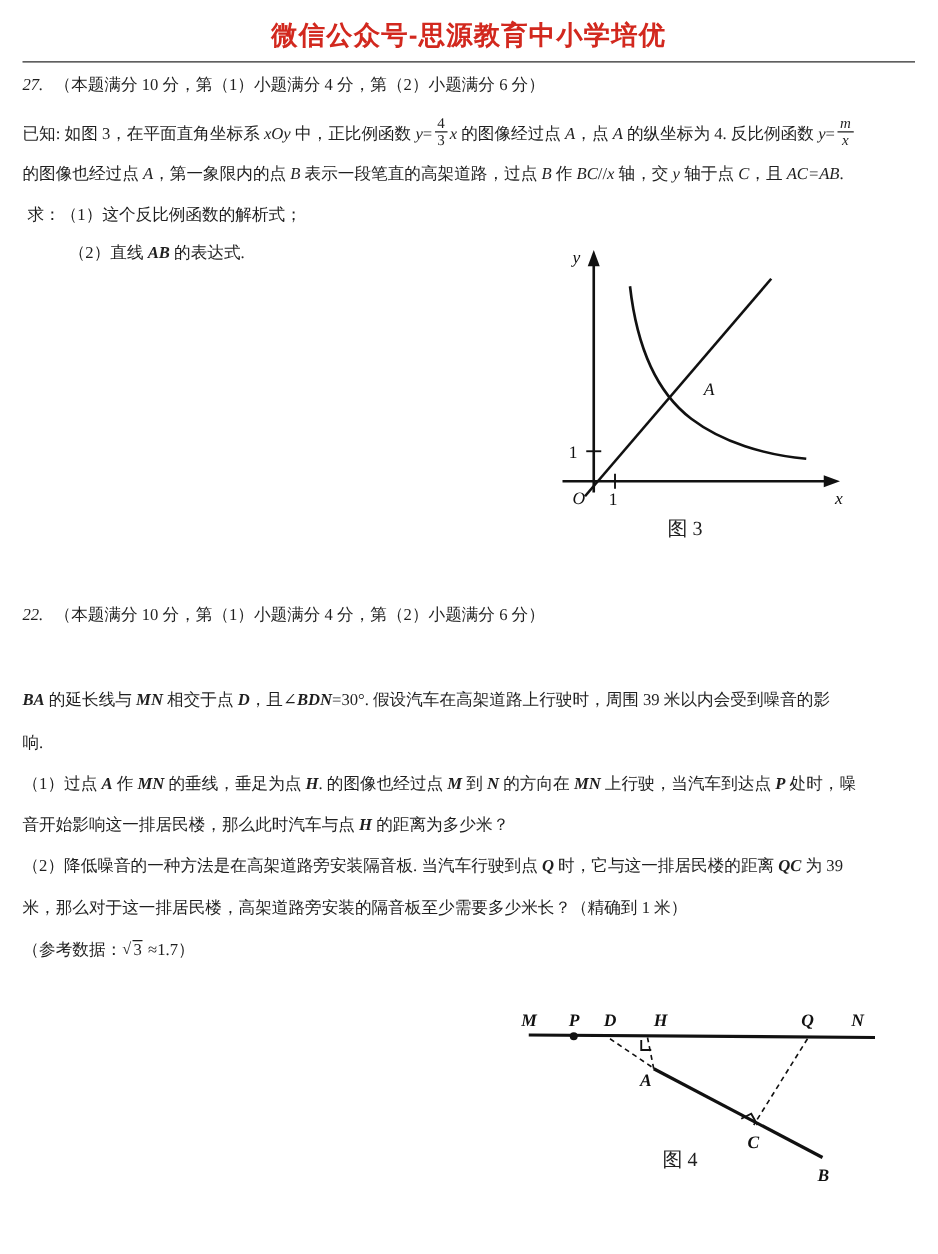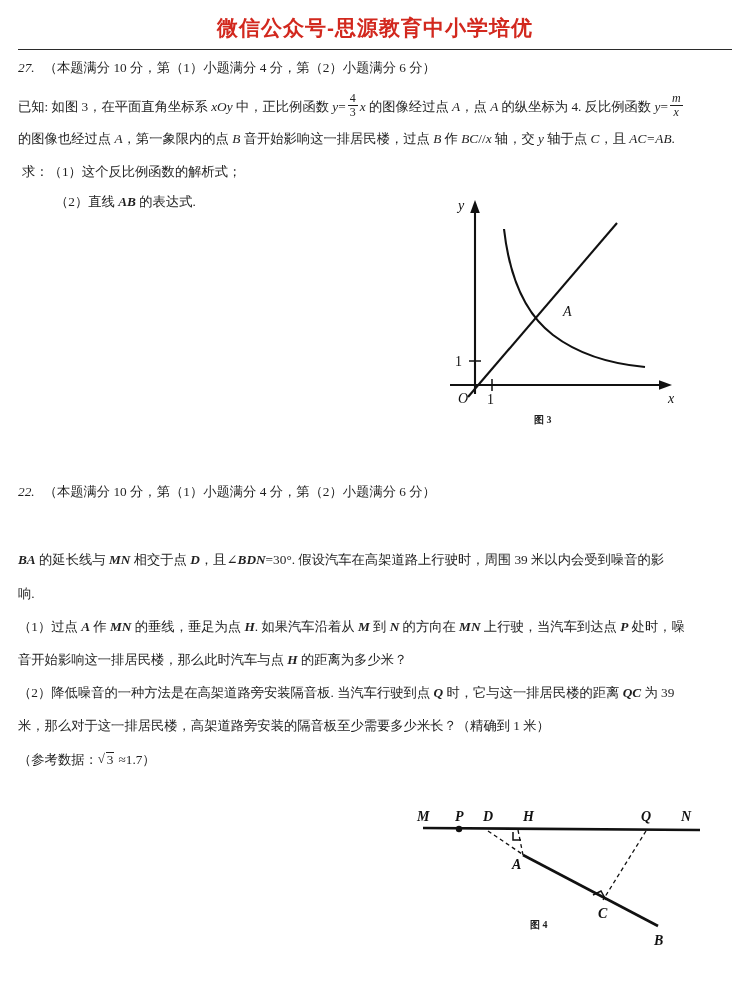--- a/index.html
+++ b/index.html
@@ -95,24 +95,23 @@
     display: inline-block;
     line-height: 1.05;
   }
 
   
   .figure {
     position: absolute;
   }
   .figcaption {
     position: absolute;
-    font-size: 10px;
+    font-size: 16px;
     white-space: nowrap;
     color: #1f1f1f;
-    font-weight: bold;
   }
   svg { display: block; overflow: visible; }
   .axis { stroke: #111; stroke-width: 2.1; fill: none; }
   .curve { stroke: #111; stroke-width: 2.1; fill: none; }
   .solidline { stroke: #111; stroke-width: 2.6; fill: none; }
   .dashline { stroke: #111; stroke-width: 1.3; fill: none; stroke-dasharray: 4 3.2; }
   .thin { stroke: #111; stroke-width: 1.5; fill: none; }
   .lbl {
     font-family: "Liberation Serif", "DejaVu Serif", serif;
     font-style: italic;
@@ -142,21 +141,21 @@
 
   <div class="line" style="left:18px; top:59px;">
     <span class="ital">27.</span><span class="sp2"></span><span>（本题满分 10 分，第（1）小题满分 4 分，第（2）小题满分 6 分）</span>
   </div>
 
   <div class="line" style="left:18px; top:92px;">
     <span>已知: 如图 3，在平面直角坐标系 </span><span class="ital">xOy</span><span> 中，正比例函数 </span><span class="ital">y</span><span>=</span><span class="frac"><span class="num">4</span><span class="den">3</span></span><span class="ital">x</span><span> 的图像经过点 </span><span class="ital">A</span><span>，点 </span><span class="ital">A</span><span> 的纵坐标为 4. 反比例函数 </span><span class="ital">y</span><span>=</span><span class="frac"><span class="num ital">m</span><span class="den ital">x</span></span>
   </div>
 
   <div class="line" style="left:18px; top:130px;">
-    <span>的图像也经过点 </span><span class="ital">A</span><span>，第一象限内的点 </span><span class="ital">B</span><span> 音开始影响这一排居民楼，过点 </span><span class="ital">B</span><span> 作 </span><span class="ital">BC</span><span>//</span><span class="ital">x</span><span> 轴，交 </span><span class="ital">y</span><span> 轴于点 </span><span class="ital">C</span><span>，且 </span><span class="ital">AC=AB</span><span>.</span>
+    <span>的图像也经过点 </span><span class="ital">A</span><span>，第一象限内的点 </span><span class="ital">B</span><span> 表示一段笔直的高架道路，过点 </span><span class="ital">B</span><span> 作 </span><span class="ital">BC</span><span>//</span><span class="ital">x</span><span> 轴，交 </span><span class="ital">y</span><span> 轴于点 </span><span class="ital">C</span><span>，且 </span><span class="ital">AC=AB</span><span>.</span>
   </div>
 
   <div class="line" style="left:22px; top:163px;">
     <span>求：（1）这个反比例函数的解析式；</span>
   </div>
 
   <div class="line" style="left:55px; top:193px;">
     <span>（2）直线 </span><span class="bital">AB</span><span> 的表达式.</span>
   </div>
 
@@ -191,21 +190,21 @@
   </div>
 
 
   <div class="line" style="left:18px; top:551px;">
     <span class="bital">BA</span><span> 的延长线与 </span><span class="bital">MN</span><span> 相交于点 </span><span class="bital">D</span><span>，且∠</span><span class="bital">BDN</span><span>=30°. 假设汽车在高架道路上行驶时，周围 39 米以内会受到噪音的影</span>
   </div>
 
   <div class="line" style="left:18px; top:585px;">响.</div>
 
   <div class="line" style="left:18px; top:618px;">
-    <span>（1）过点 </span><span class="bital">A</span><span> 作 </span><span class="bital">MN</span><span> 的垂线，垂足为点 </span><span class="bital">H</span><span>. 如果汽车沿着从 </span><span class="bital">M</span><span> 到 </span><span class="bital">N</span><span> 的方向在 </span><span class="bital">MN</span><span> 上行驶，当汽车到达点 </span><span class="bital">P</span><span> 处时，噪</span>
+    <span>（1）过点 </span><span class="bital">A</span><span> 作 </span><span class="bital">MN</span><span> 的垂线，垂足为点 </span><span class="bital">H</span><span>. 的图像也经过点 </span><span class="bital">M</span><span> 到 </span><span class="bital">N</span><span> 的方向在 </span><span class="bital">MN</span><span> 上行驶，当汽车到达点 </span><span class="bital">P</span><span> 处时，噪</span>
   </div>
 
   <div class="line" style="left:18px; top:651px;">
     <span>音开始影响这一排居民楼，那么此时汽车与点 </span><span class="bital">H</span><span> 的距离为多少米？</span>
   </div>
 
   <div class="line" style="left:18px; top:684px;">
     <span>（2）降低噪音的一种方法是在高架道路旁安装隔音板. 当汽车行驶到点 </span><span class="bital">Q</span><span> 时，它与这一排居民楼的距离 </span><span class="bital">QC</span><span> 为 39</span>
   </div>
 

